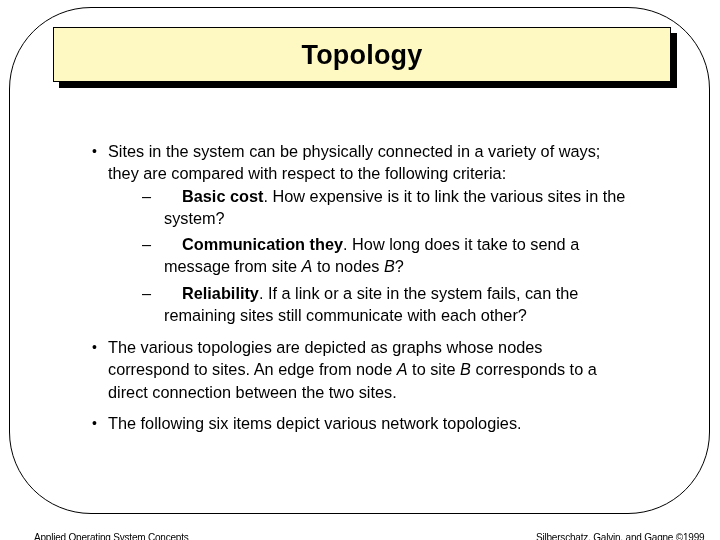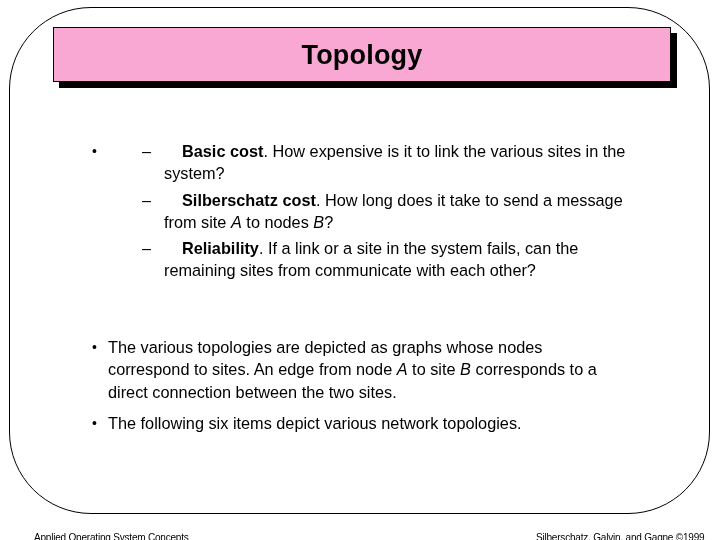--- a/index.html
+++ b/index.html
@@ -32,21 +32,21 @@
       width: 618px;
       height: 55px;
       background: #000000;
     }
     .title-box {
       position: absolute;
       left: 53px;
       top: 27px;
       width: 618px;
       height: 55px;
-      background: #f9a8d4;
+      background: #fef9c3;
       border: 1px solid #000000;
       box-sizing: border-box;
       display: flex;
       align-items: center;
       justify-content: center;
     }
     .title-text {
       font-weight: bold;
       font-size: 27px;
       letter-spacing: 0.2px;
@@ -107,34 +107,35 @@
 <div class="title-shadow"></div>
 <div class="title-box">
   <span class="title-text">Topology</span>
 </div>
 
 <div class="content">
 
   <div class="bullet" style="top:140px;">
     <span class="bullet-dot">•</span>
     <div class="bullet-text">
+      <span>Sites in the system can be physically connected in a variety of ways; they are compared with respect to the following criteria:</span>
 
       <div class="sub" style="margin-top:0;">
         <span class="sub-dash">–</span>
         <span class="b">Basic cost</span><span>.  How expensive is it to link the various sites in the system?</span>
       </div>
 
       <div class="sub" style="margin-top:4px;">
         <span class="sub-dash">–</span>
-        <span class="b">Silberschatz cost</span><span>.  How long does it take to send a message from site </span><span class="i">A</span><span> to nodes </span><span class="i">B</span><span>?</span>
+        <span class="b">Communication they</span><span>.  How long does it take to send a message from site </span><span class="i">A</span><span> to nodes </span><span class="i">B</span><span>?</span>
       </div>
 
       <div class="sub" style="margin-top:4px;">
         <span class="sub-dash">–</span>
-        <span class="b">Reliability</span><span>.  If a link or a site in the system fails, can the remaining sites from communicate with each other?</span>
+        <span class="b">Reliability</span><span>.  If a link or a site in the system fails, can the remaining sites still communicate with each other?</span>
       </div>
     </div>
   </div>
 
   <div class="bullet" style="top:336px;">
     <span class="bullet-dot">•</span>
     <div class="bullet-text">
       <span>The various topologies are depicted as graphs whose nodes correspond to sites.  An edge from node </span><span class="i">A</span><span> to site </span><span class="i">B</span><span> corresponds to a direct connection between the two sites.</span>
     </div>
   </div>

